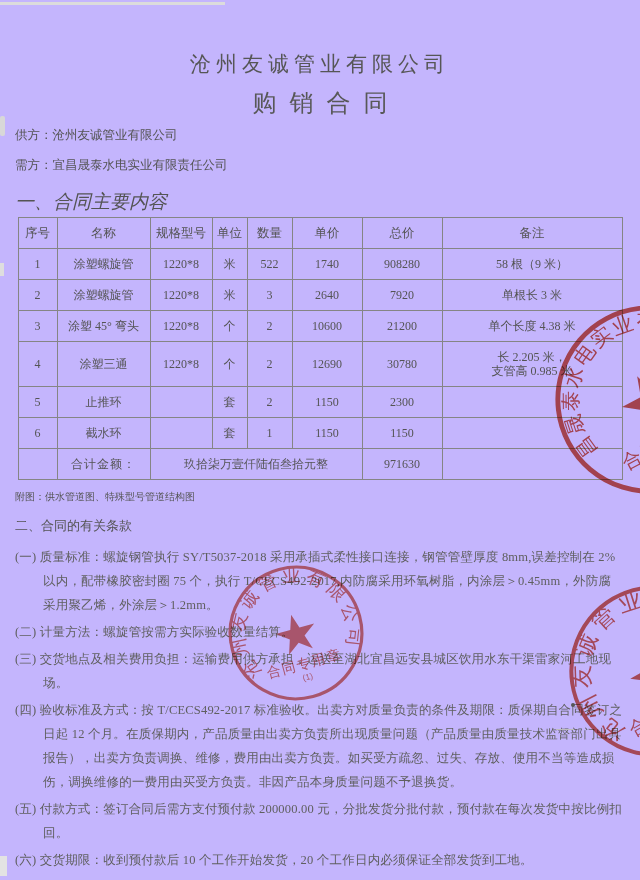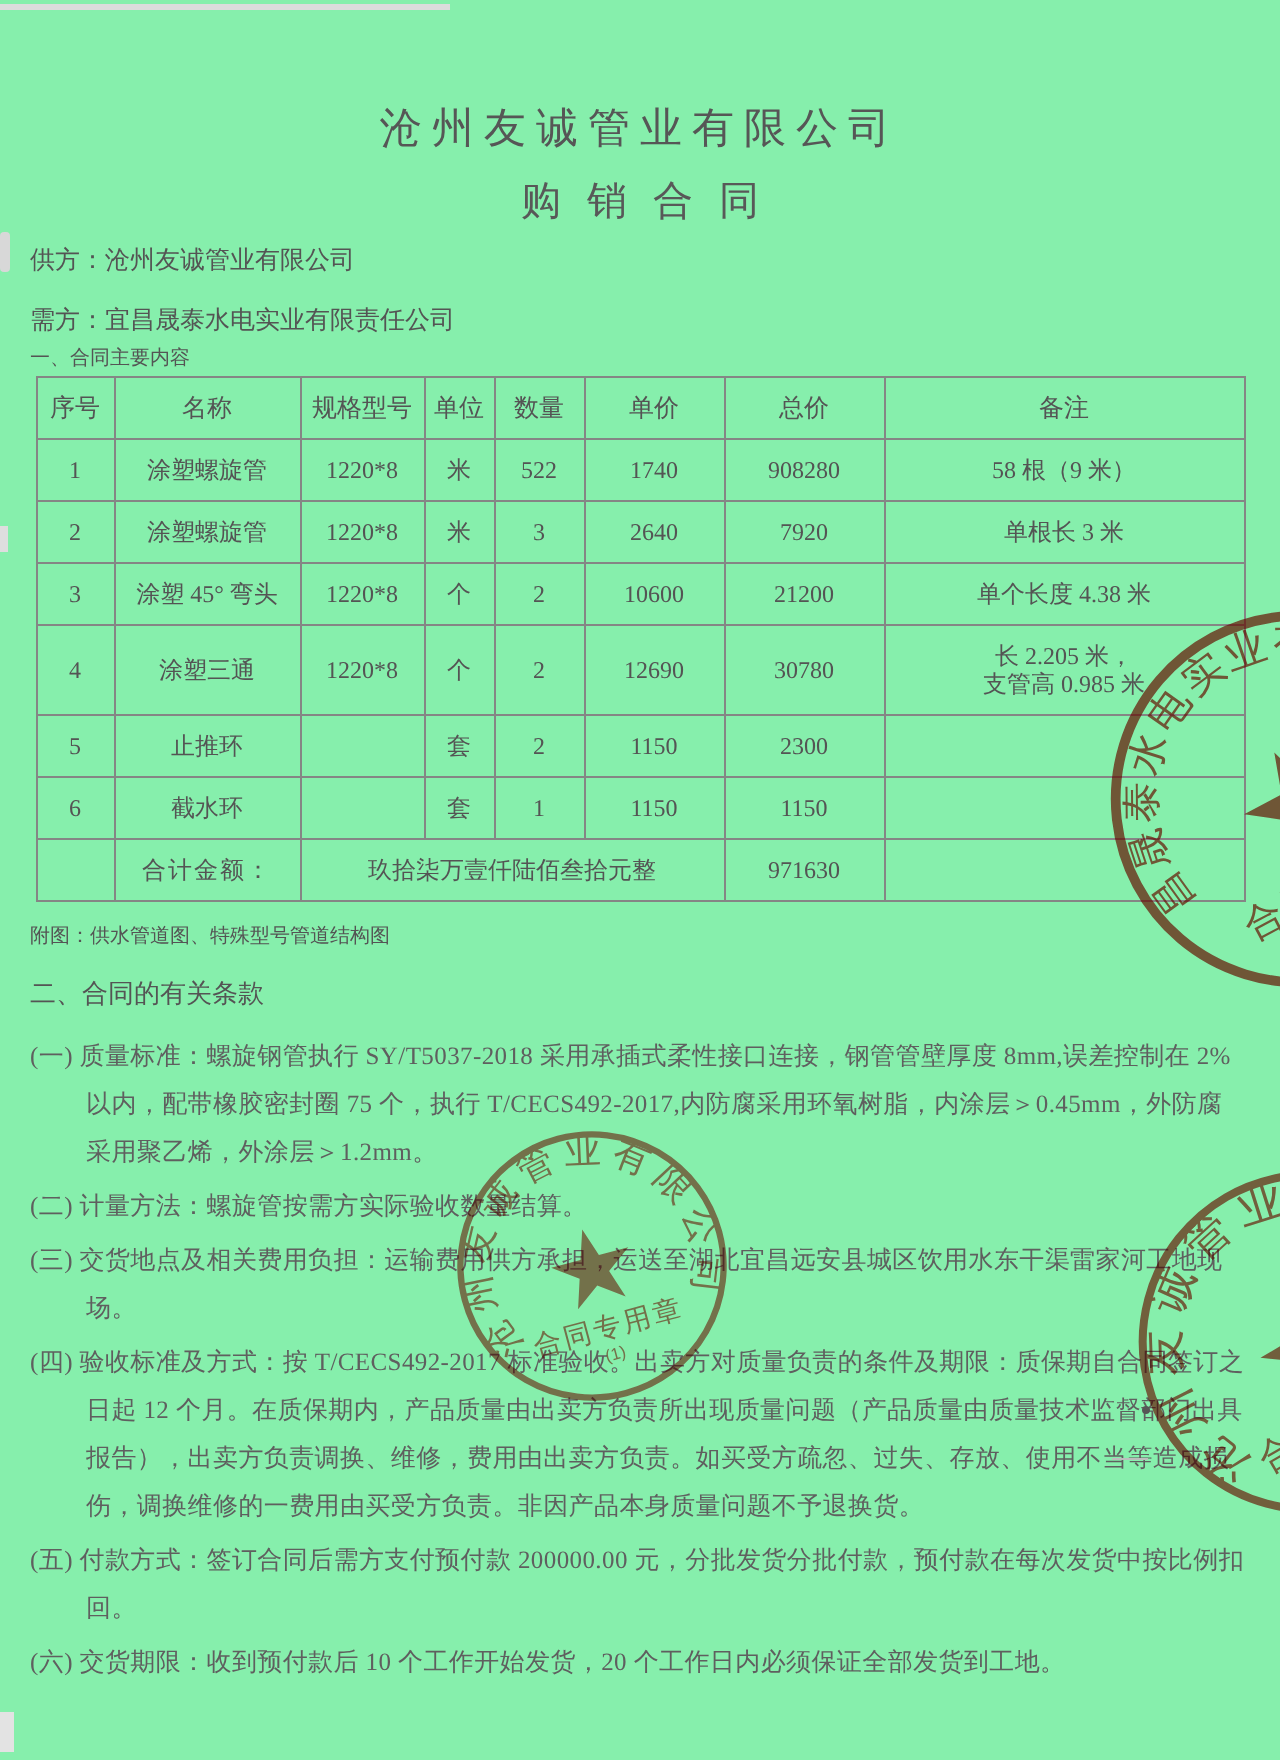--- a/index.html
+++ b/index.html
@@ -7,46 +7,46 @@
     --ink-light:#5f5f5f;
     --line:#858585;
     --line-dark:#6f6f6f;
     --stamp-red:#cf4a3c;
   }
   *{margin:0;padding:0;box-sizing:border-box;}
   html,body{width:640px;background:#e9e9e9;}
   body{font-family:"Liberation Serif","DejaVu Serif",serif;}
   .page{
     position:relative;width:640px;height:880px;overflow:hidden;
-    background:#86efac;color:var(--ink);
+    background:#c4b5fd;color:var(--ink);
   }
   
   .artifact{position:absolute;pointer-events:none;}
   .streak-top{left:0;top:2px;width:225px;height:3px;background:#dcdcdc;}
   .smudge-1{left:0;top:116px;width:5px;height:20px;background:#d8d8d8;border-radius:2px;}
   .smudge-2{left:0;top:263px;width:4px;height:13px;background:#dedede;}
   .smudge-3{left:0;top:856px;width:7px;height:20px;background:#e3e3e3;}
   .speck{left:571px;top:703px;width:4px;height:4px;background:#565656;border-radius:50%;}
   .dash{left:556px;top:729px;width:18px;height:1px;background:#bdbdbd;}
 
   .company-title{
     margin-top:50px;text-align:center;font-size:21px;font-weight:normal;
     letter-spacing:5px;color:#565656;
   }
   .doc-title{
-    margin-top:9px;text-align:center;font-size:20px;font-weight:normal;
+    margin-top:9px;text-align:center;font-size:24px;font-weight:normal;
     letter-spacing:13px;text-indent:13px;color:#585858;
   }
   .info-block{position:relative;height:52px;margin:6px 15px 0;font-size:12.5px;}
   .party-line{position:absolute;left:0;white-space:nowrap;}
   .supplier-line{top:2px;text-align:right;}
   .buyer-line{top:32px;}
   .meta-block{position:absolute;left:405px;top:-5px;line-height:21px;white-space:nowrap;}
   .meta-row{display:block;}
-  .section-heading{margin:0 0 2px 15px;font-size:10px;font-weight:normal;}
+  .section-heading{margin:12px 0 2px 15px;font-size:19px;font-weight:normal;font-style:italic;}
 
   table.items{
     width:604px;margin:2px auto 0;border-collapse:collapse;table-layout:fixed;
     font-size:12px;color:var(--ink);
     border:1.4px solid var(--line-dark);
     padding-left:16px;
   }
   table.items th,table.items td{
     border:1px solid var(--line);text-align:center;vertical-align:middle;
     padding:8px 2px;line-height:14px;font-weight:normal;white-space:pre-line;

